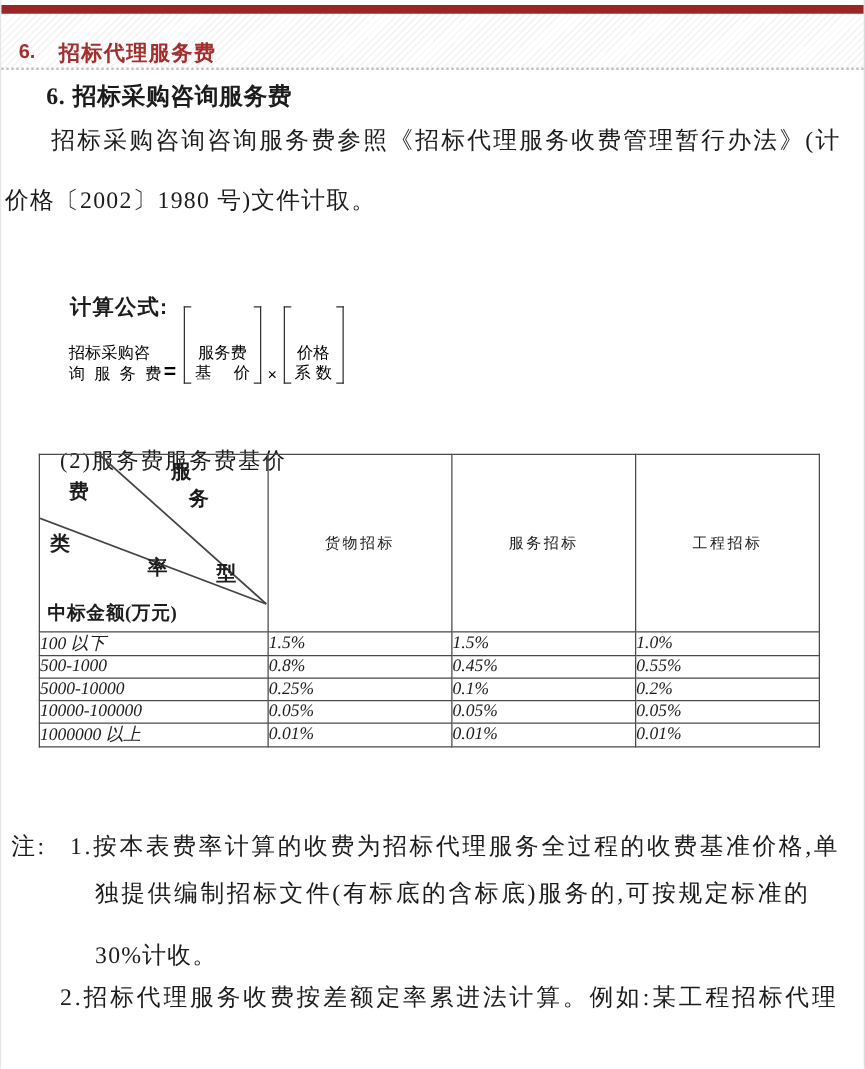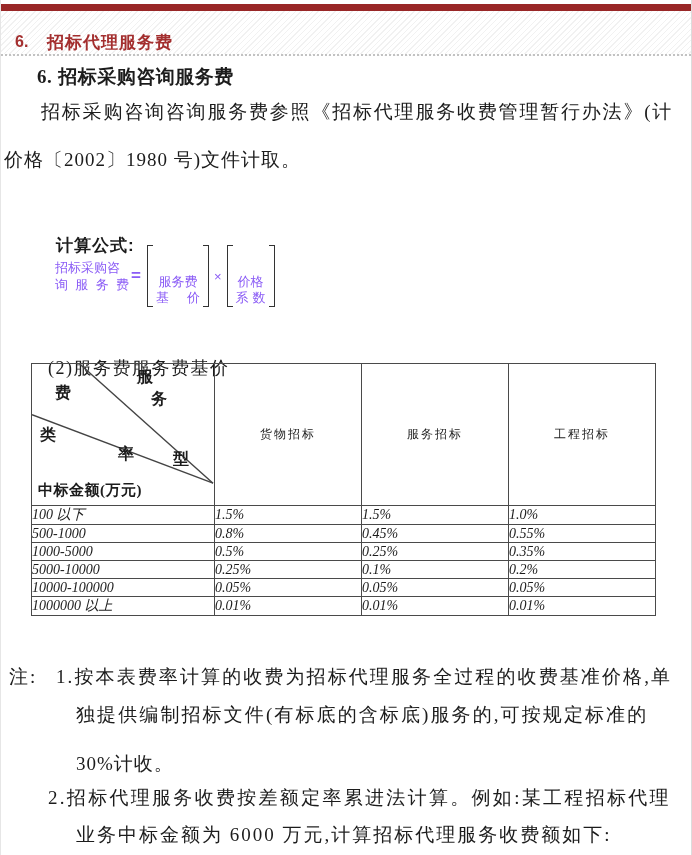--- a/index.html
+++ b/index.html
@@ -28,22 +28,22 @@
   }
   
   .sec-heading { position:absolute; left:36px; top:64px; font-weight:bold; font-size:19px; letter-spacing:0.5px; }
   .sec-heading .num { margin-right:6px; }
   
   .para-line1 { position:absolute; left:3px; top:99px; width:685px; font-size:19px; letter-spacing:1.8px; text-indent:37px; white-space:nowrap; }
   .para-line2 { position:absolute; left:3px; top:147px; font-size:19px; letter-spacing:1px; white-space:nowrap;text-align:right; }
   
   .formula-label { position:absolute; left:55px; top:199px; font-size:17px; font-weight:bold;
     font-family:"Liberation Sans","DejaVu Sans",sans-serif; letter-spacing:1px;margin-top:35px; }
-  .formula { position:absolute; left:54px; top:245px; display:flex; align-items:center;
-    font-family:"Liberation Sans","DejaVu Sans",sans-serif; font-size:13px; color:#8b5cf6; }
+  .formula { position:absolute; left:54px; top:245px; display:flex; align-items:flex-end;
+    font-family:"Liberation Sans","DejaVu Sans",sans-serif; font-size:13px; color:#000000; }
   .f-lhs { width:74px; line-height:17px; }
   .f-lhs .l1 { white-space:nowrap; }
   .f-lhs .l2 { text-align:justify; text-align-last:justify; }
   .f-eq { font-weight:bold; font-size:17px; margin:0 6px 0 2px; }
   .brk { display:flex; align-items:stretch; }
   .brk-l { width:6px; border:1.5px solid #333; border-right:none; }
   .brk-r { width:6px; border:1.5px solid #333; border-left:none; }
   .brk-body { padding:1px 3px; line-height:16px; }
   .brk-body .l1 { text-align:center; white-space:nowrap;margin-top:28px; }
   .brk-body .l2 { text-align:justify; text-align-last:justify; }
@@ -155,26 +155,20 @@
         <td>1.5%</td>
         <td>1.0%</td>
       </tr>
       <tr>
         <td>500-1000</td>
         <td>0.8%</td>
         <td>0.45%</td>
         <td>0.55%</td>
       </tr>
       <tr>
-        <td>1000-5000</td>
-        <td>0.5%</td>
-        <td>0.25%</td>
-        <td>0.35%</td>
-      </tr>
-      <tr>
         <td>5000-10000</td>
         <td>0.25%</td>
         <td>0.1%</td>
         <td>0.2%</td>
       </tr>
       <tr>
         <td>10000-100000</td>
         <td>0.05%</td>
         <td>0.05%</td>
         <td>0.05%</td>
@@ -186,15 +180,14 @@
         <td>0.01%</td>
       </tr>
     </tbody>
   </table>
 
   <div class="note note-prefix">注:</div>
   <div class="note n1l1"><span>1.</span><span>按本表费率计算的收费为招标代理服务全过程的收费基准价格,单</span></div>
   <div class="note n1l2">独提供编制招标文件(有标底的含标底)服务的,可按规定标准的</div>
   <div class="note n1l3">30%计收。</div>
   <div class="note n2l1"><span>2.</span><span>招标代理服务收费按差额定率累进法计算。例如:某工程招标代理</span></div>
-  <div class="note n2l2">业务中标金额为 6000 万元,计算招标代理服务收费额如下:</div>
 
 </div>
 
 </body></html>

